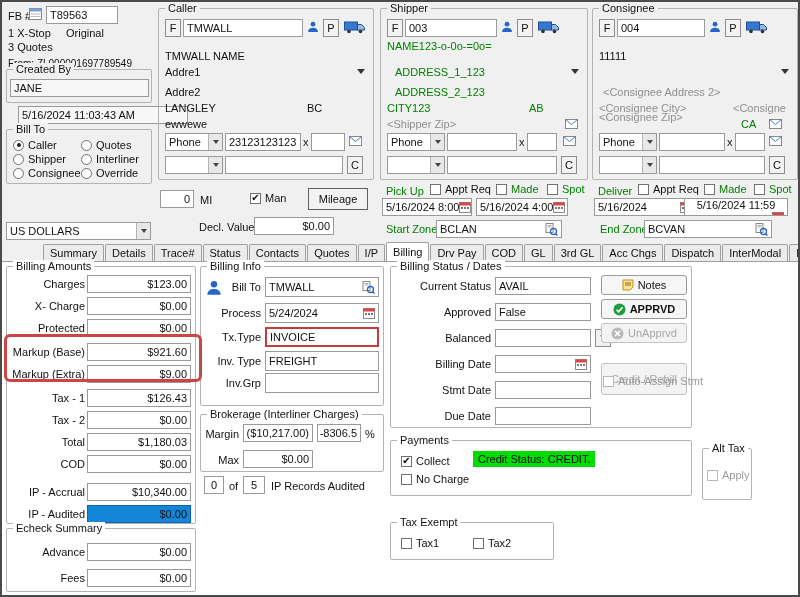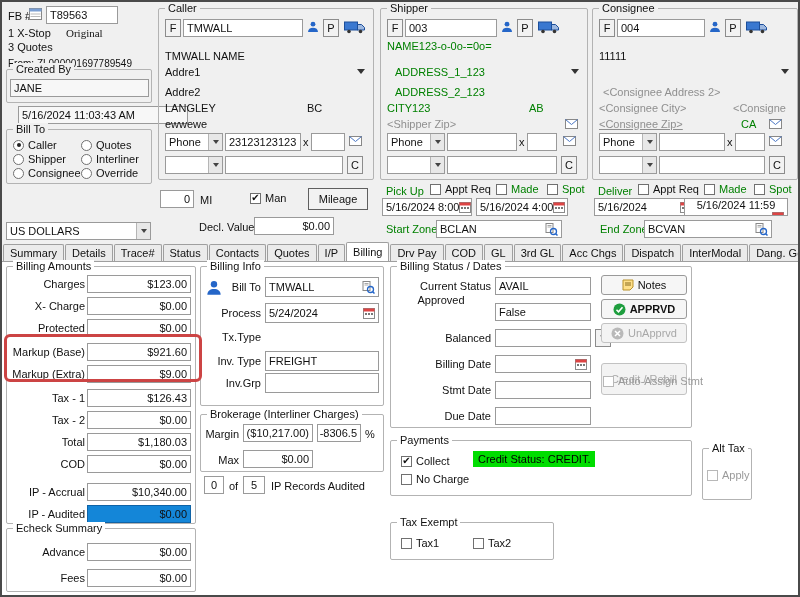--- a/index.html
+++ b/index.html
@@ -28,42 +28,42 @@
   .tri{width:0;height:0;border-left:3.5px solid transparent;border-right:3.5px solid transparent;border-top:4px solid #444;}
   .chev{position:absolute;width:0;height:0;border-left:4px solid transparent;border-right:4px solid transparent;border-top:5px solid #333;}
   .radio{position:absolute;display:flex;align-items:center;gap:4px;white-space:nowrap;}
   .radio .r{width:11px;height:11px;border:1px solid #707070;border-radius:50%;background:#fff;position:relative;flex:none;}
   .radio.sel .r::after{content:"";position:absolute;left:2.5px;top:2.5px;width:4px;height:4px;border-radius:50%;background:#222;}
   .check{position:absolute;display:flex;align-items:center;gap:4px;white-space:nowrap;}
   .check .c{width:11px;height:11px;border:1px solid #707070;background:#fff;display:flex;align-items:center;justify-content:center;font-size:10px;line-height:1;flex:none;}
   .check.checked .c::after{content:"✔";margin-top:-1px;}
   .check.disabled{color:#9a9a9a;}
   .check.disabled .c{border-color:#b8b8b8;}
-  .tabbar{position:absolute;left:1px;top:240px;width:732px;height:19px;display:flex;align-items:flex-end;}
+  .tabbar{position:absolute;left:1px;top:240px;width:732px;height:19px;display:flex;align-items:flex-end;padding-left:40px;}
   .tab{border:1px solid #9f9f9f;border-bottom:none;background:#ebebeb;padding:0 6px;margin-right:1px;border-radius:2px 2px 0 0;height:17px;display:flex;align-items:center;white-space:nowrap;}
   .tab.active{background:#fff;height:19px;position:relative;z-index:3;}
   .content{position:absolute;left:0;top:259px;width:796px;height:334px;background:#fff;border-top:1px solid #9f9f9f;}
   .badge{position:absolute;background:#00dd00;color:#000;padding:2px 5px;white-space:nowrap;}
   .annot{position:absolute;border:3px solid #cc4444;border-radius:6px;z-index:30;pointer-events:none;}
 </style>
 </head>
 <body>
 
 <div id="app">
 
   <div class="lbl" style="left:6px;top:8px;">FB #</div>
   <span class="abs" style="left:27px;top:6px;"><svg width="13" height="12" viewBox="0 0 13 12">
         <rect x="0.5" y="0.5" width="12" height="11" fill="#fff" stroke="#888"></rect>
         <rect x="0.5" y="0.5" width="12" height="3" fill="#7a9fd4"></rect>
         <line x1="1.5" y1="6" x2="11.5" y2="6" stroke="#bbb"></line>
         <line x1="1.5" y1="8.5" x2="11.5" y2="8.5" stroke="#bbb"></line>
       </svg></span>
   <div class="field" style="left:44px;top:4px;width:72px;">T89563</div>
   <div class="lbl" style="left:6px;top:25px;">1 X-Stop</div>
-  <div class="lbl" style="left:64px;top:25px;font-family:Liberation Serif, serif;">Original</div>
+  <div class="lbl" style="left:64px;top:25px;">Original</div>
   <div class="lbl" style="left:6px;top:39px;">3 Quotes</div>
   <div class="lbl" style="left:6px;top:55px;font-size:10px;">From: ZL000001697789549</div>
 
   <div class="gb" style="left:4px;top:67px;width:146px;height:34px;">
     <span class="gb-title">Created By</span>
     <div class="field ro" style="left:3px;top:9px;width:139px;">JANE</div>
   </div>
   <div class="field ro" style="left:16px;top:104px;width:170px;">5/16/2024 11:03:43 AM</div>
 
   <div class="gb" style="left:4px;top:127px;width:146px;height:55px;">
@@ -270,21 +270,21 @@
           <path d="M13.5 3.5h4l3 3V9h-7z" fill="#9db8e0" stroke="#1c4e9a"></path>
           <circle cx="5" cy="10.5" r="1.8" fill="#333"></circle>
           <circle cx="16.5" cy="10.5" r="1.8" fill="#333"></circle>
         </svg></span>
     <div class="lbl" style="left:6px;top:41px;">11111</div>
     <div class="lbl" style="left:6px;top:57px;"></div>
     <span class="chev" style="left:188px;top:60px;"></span>
     <div class="lbl gray" style="left:10px;top:77px;">&lt;Consignee Address 2&gt;</div>
     <div class="lbl gray" style="left:6px;top:93px;">&lt;Consignee City&gt;</div>
     <div class="lbl gray" style="left:140px;top:93px;width:62px;overflow:hidden;">&lt;Consigne</div>
-    <div class="lbl gray" style="left:6px;top:109px;text-decoration:underline;">&lt;Consignee Zip&gt;</div>
+    <div class="lbl gray" style="left:6px;top:102px;">&lt;Consignee Zip&gt;</div>
     <div class="lbl green" style="left:148px;top:109px;">CA</div>
     <span class="abs" style="left:176px;top:110px;"><svg width="13" height="10" viewBox="0 0 13 10">
           <rect x="0.5" y="0.5" width="12" height="9" fill="#fff" stroke="#888"></rect>
           <path d="M0.5 0.5l6 5 6-5" fill="none" stroke="#4a76c4"></path>
         </svg></span>
     <div class="combo" style="left:6px;top:124px;width:58px;">
         <span class="cb-text">Phone</span>
         <span class="cb-arrow">
           <span class="tri"></span>
         </span>
@@ -439,20 +439,21 @@
           <svg width="12" height="12" viewBox="0 0 12 12">
             <rect x="0.5" y="1.5" width="11" height="10" fill="#fff" stroke="#8a8a8a"></rect>
             <rect x="0.5" y="1.5" width="11" height="3" fill="#d44"></rect>
             <rect x="2" y="6" width="2" height="2" fill="#777"></rect>
             <rect x="5" y="6" width="2" height="2" fill="#777"></rect>
             <rect x="8" y="6" width="2" height="2" fill="#777"></rect>
           </svg>
         </span>
       </div>
     <div class="lbl" style="left:0;top:64px;width:60px;text-align:right;">Tx.Type</div>
+    <div class="field redb" style="left:64px;top:60px;width:114px;height:20px;">INVOICE</div>
     <div class="lbl" style="left:0;top:88px;width:60px;text-align:right;">Inv. Type</div>
     <div class="field" style="left:64px;top:84px;width:114px;height:20px;">FREIGHT</div>
     <div class="lbl" style="left:0;top:110px;width:60px;text-align:right;">Inv.Grp</div>
     <div class="field" style="left:64px;top:106px;width:114px;height:20px;"></div>
   </div>
 
   <div class="gb white" style="left:198px;top:412px;width:184px;height:58px;">
     <span class="gb-title">Brokerage (Interliner Charges)</span>
     <div class="lbl" style="left:2px;top:13px;width:36px;text-align:right;">Margin</div>
     <div class="field num" style="left:42px;top:9px;width:70px;">($10,217.00)</div>
@@ -464,21 +465,21 @@
 
   <div class="field ctr" style="left:202px;top:474px;width:20px;">0</div>
   <div class="lbl" style="left:227px;top:478px;">of</div>
   <div class="field ctr" style="left:241px;top:474px;width:22px;">5</div>
   <div class="lbl" style="left:269px;top:478px;">IP Records Audited</div>
 
   <div class="gb white" style="left:388px;top:264px;width:302px;height:162px;">
     <span class="gb-title">Billing Status / Dates</span>
     <div class="lbl" style="left:0;top:13px;width:100px;text-align:right;">Current Status</div>
     <div class="field" style="left:104px;top:10px;width:96px;">AVAIL</div>
-    <div class="lbl" style="left:0;top:27px;width:100px;text-align:center;">Approved</div>
+    <div class="lbl" style="left:0;top:39px;width:100px;text-align:right;">Approved</div>
     <div class="field" style="left:104px;top:36px;width:96px;">False</div>
     <div class="lbl" style="left:0;top:65px;width:100px;text-align:right;">Balanced</div>
     <div class="field" style="left:104px;top:62px;width:96px;"></div>
     <div class="btn" style="left:204px;top:62px;width:16px;height:18px;">?</div>
     <div class="lbl" style="left:0;top:91px;width:100px;text-align:right;">Billing Date</div>
     <div class="field" style="left:104px;top:88px;width:96px;">
         <span></span>
         <span class="ficon">
           <svg width="12" height="12" viewBox="0 0 12 12">
             <rect x="0.5" y="1.5" width="11" height="10" fill="#fff" stroke="#8a8a8a"></rect>

